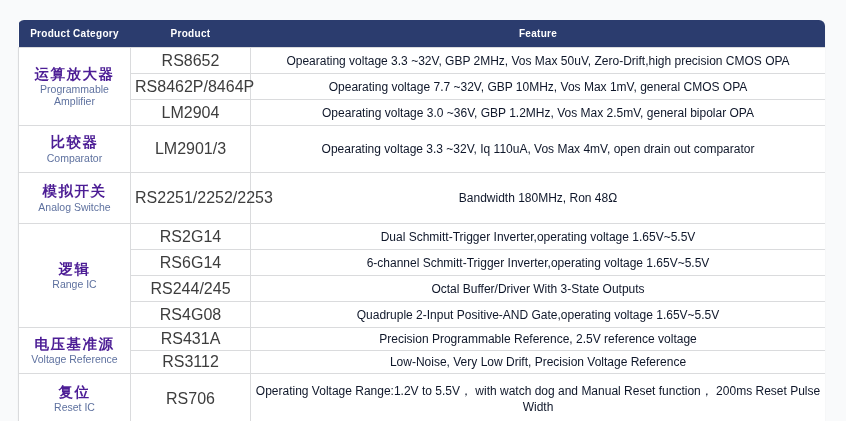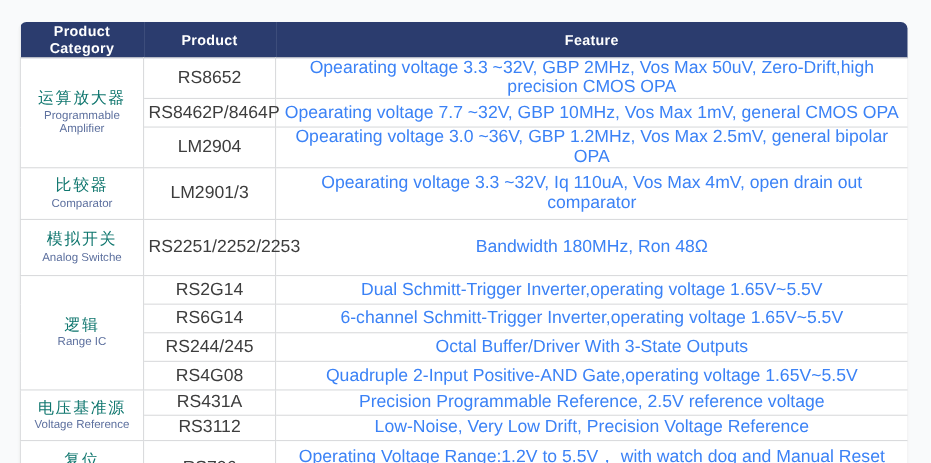--- a/index.html
+++ b/index.html
@@ -28,56 +28,56 @@
     border-collapse: collapse;
     width: 807px;
     table-layout: fixed;
   }
   col.c1 { width: 112px; }
   col.c2 { width: 120px; }
   col.c3 { width: 575px; }
   thead th {
     background: #2b3c6e;
     color: #ffffff;
-    font-size: 13px;
+    font-size: 10px;
     font-weight: 600;
     height: 25px;
     border: none;
     letter-spacing: 0.3px;
     text-align: center;
     vertical-align: middle;
   }
   tbody td {
     border: 1px solid #dadbdd;
     background: #ffffff;
     text-align: center;
     vertical-align: middle;
     padding: 0 4px;
   }
   td.cat { padding: 2px 2px; }
   .cat-cn {
     font-size: 14.5px;
-    font-weight: normal;
-    color: #0f766e;
+    font-weight: bold;
+    color: #4c1d95;
     letter-spacing: 1.5px;
     line-height: 1.15;
   }
   .cat-en {
     font-size: 10.5px;
     color: #5e719f;
     margin-top: 1px;
     line-height: 1.15;
   }
   td.prod {
     font-size: 16px;
     color: #3d3d3d;
   }
   td.feat {
-    font-size: 16px;
-    color: #3b82f6;
+    font-size: 12px;
+    color: #0f172a;
   }
   tr.h-opa  td { height: 25px; }
   tr.h-cmp  td { height: 42px; margin-top: 36px; }
   tr.h-asw  td { height: 46px; }
   tr.h-log  td { height: 25px; }
   tr.h-vrf  td { height: 22px; }
   tr.h-rst  td { height: 45px; }
 </style>
 </head>
 <body>

